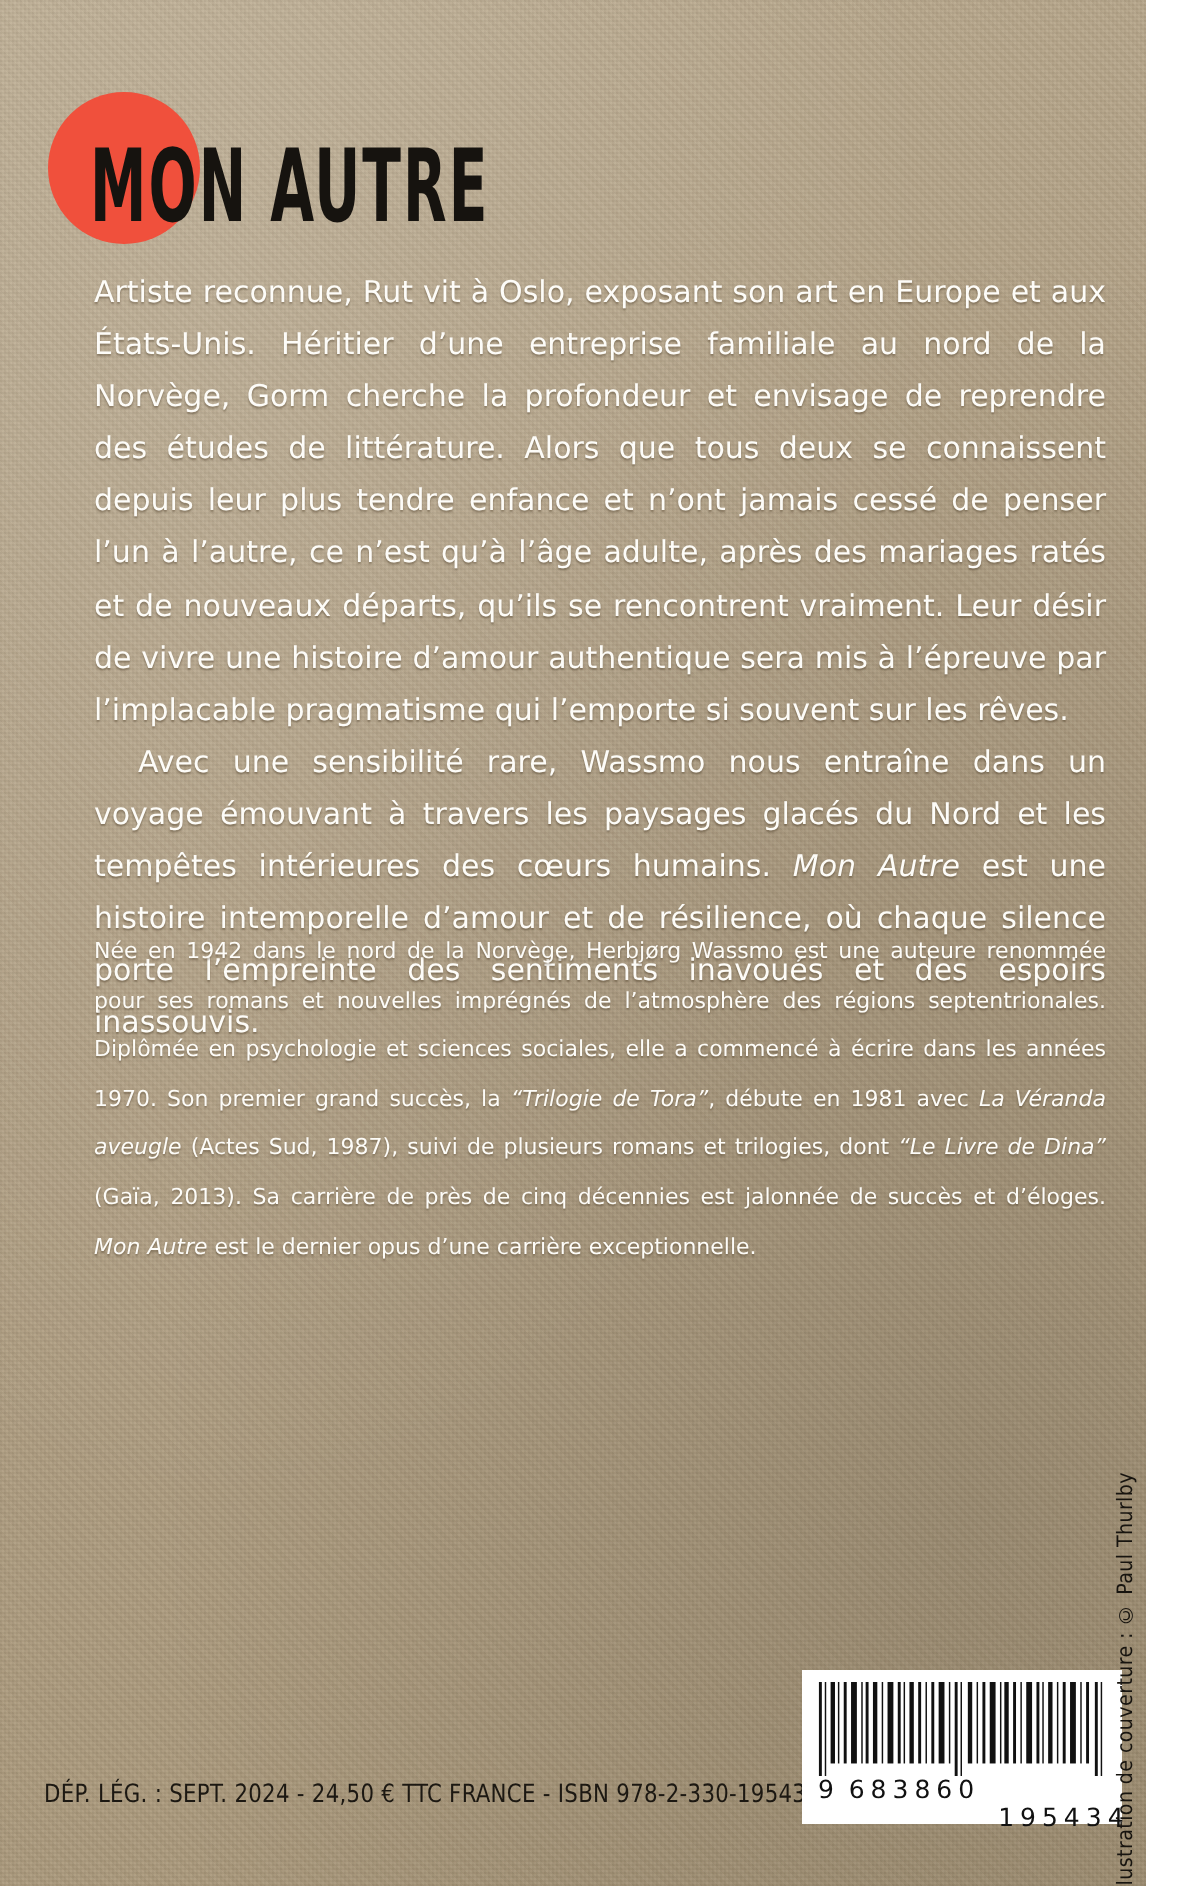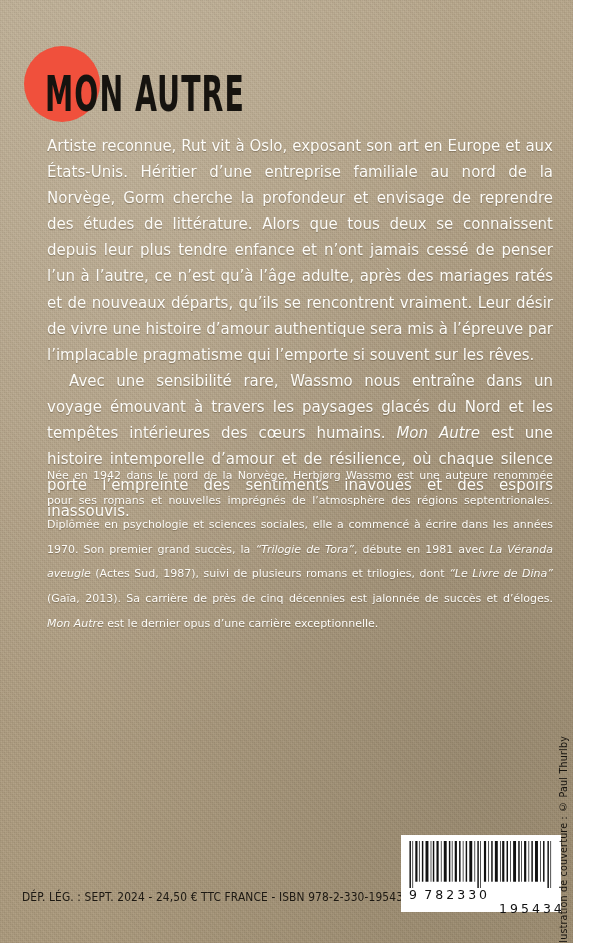--- a/index.html
+++ b/index.html
@@ -276,20 +276,20 @@
           <rect x="174" y="0" width="4" height="52"></rect>
           <rect x="181" y="0" width="1" height="52"></rect>
           <rect x="185" y="0" width="2" height="52"></rect>
           <rect x="191" y="0" width="2" height="60"></rect>
           <rect x="195" y="0" width="1" height="60"></rect>
         </g>
       </svg>
     </div>
     <div class="barcode-digits">
       <span class="lead">9</span>
-      <span class="grp">782330</span>
+      <span class="grp">683860</span>
       <span class="grp2">195434</span>
     </div>
   </div>
 
   <div class="cover-credit">Illustration de couverture : © Paul Thurlby</div>
 
 </div>
 
 </body></html>

